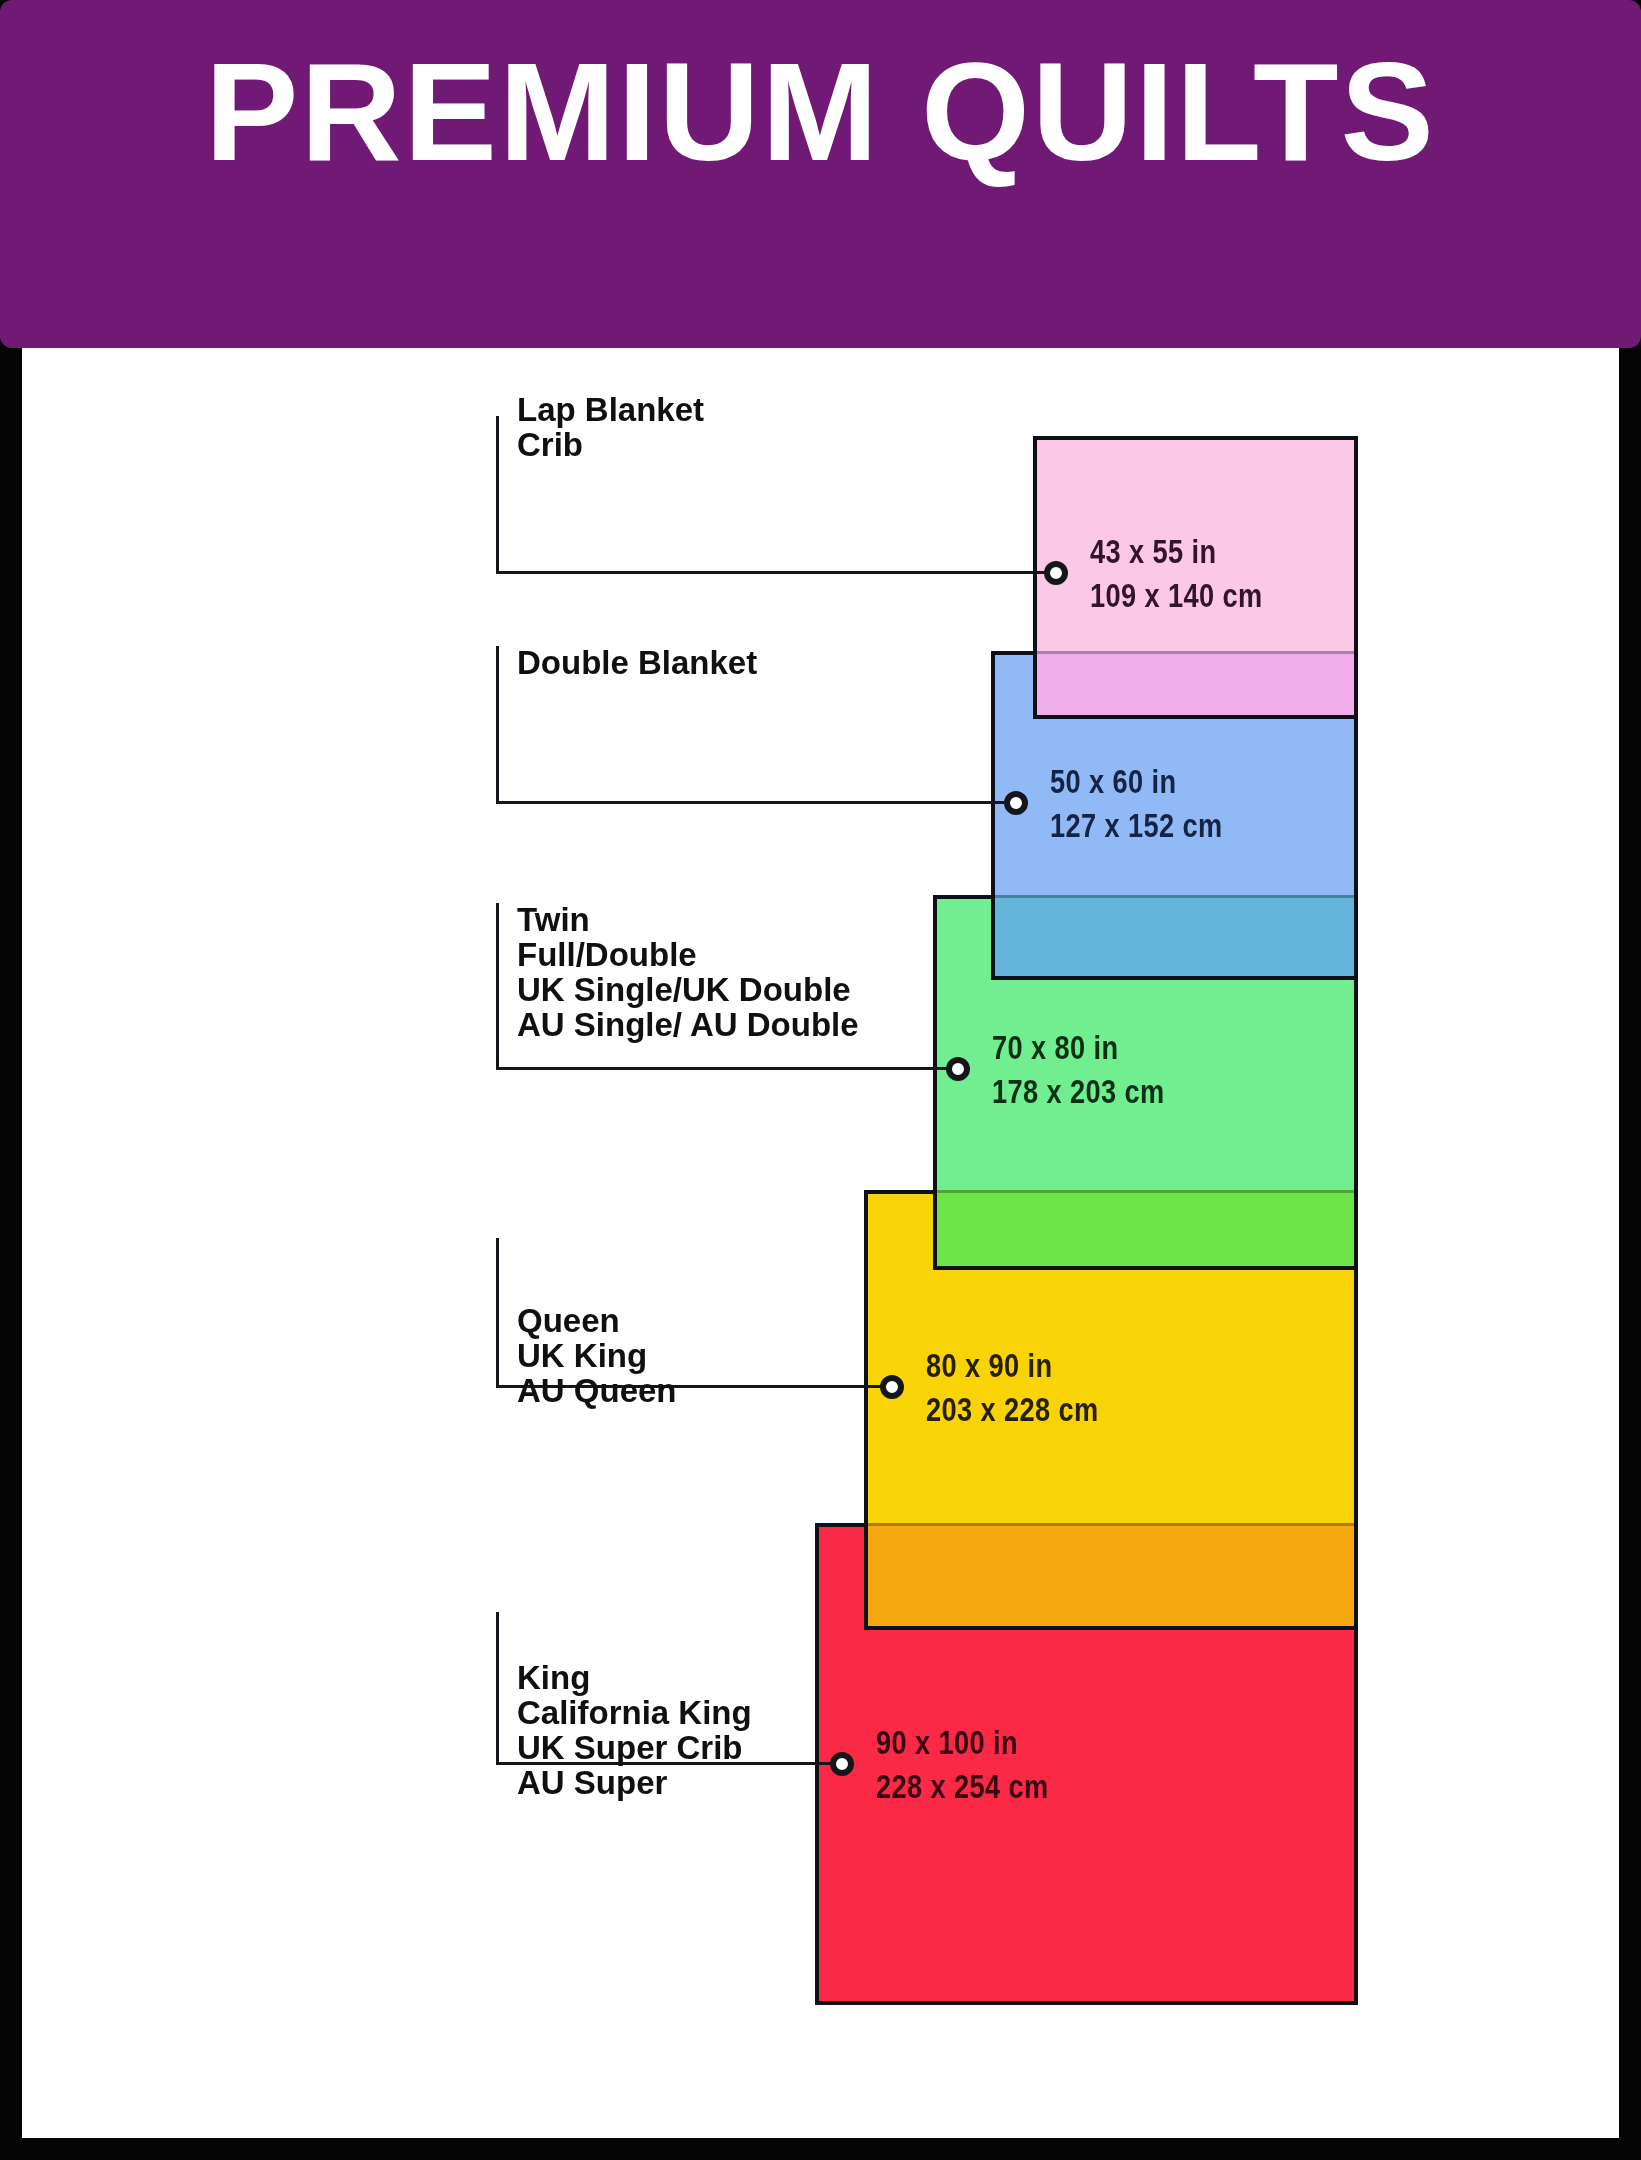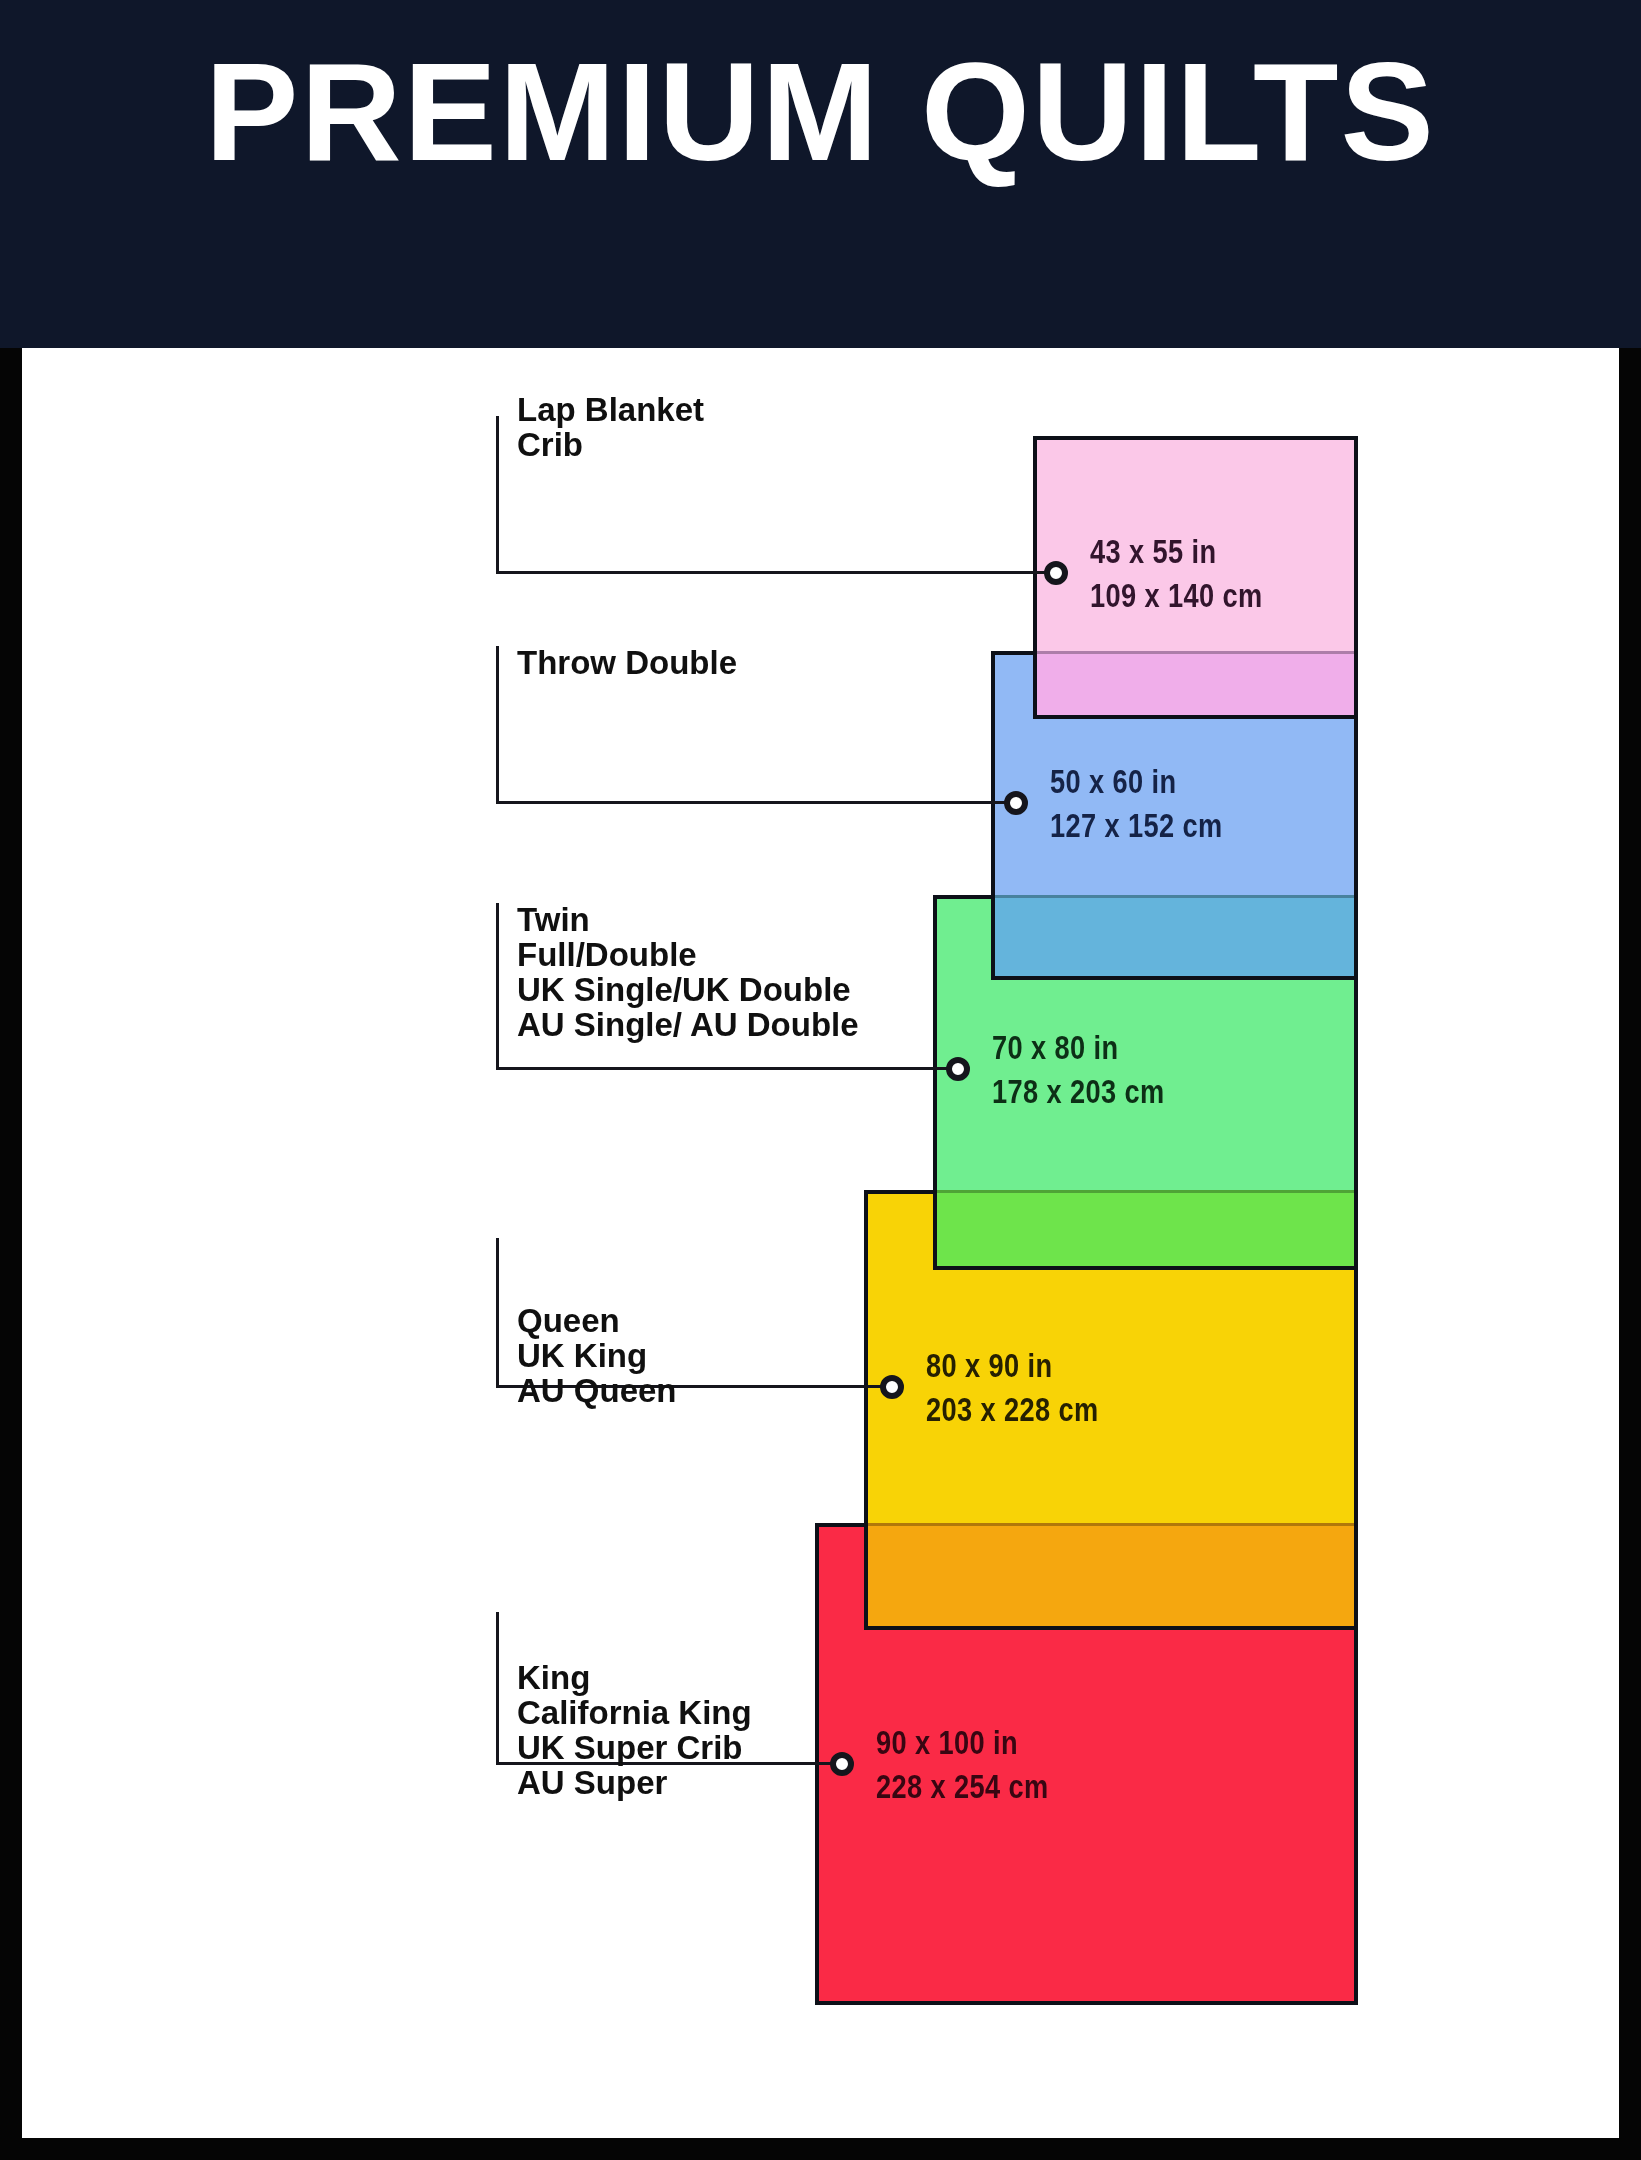--- a/index.html
+++ b/index.html
@@ -76,21 +76,21 @@
     transform:scaleX(0.8);transform-origin:left center;
     white-space:nowrap;z-index:12;letter-spacing:0.5px;
   }
   .dm-1{left:1090px;top:529px;} .dm-2{left:1050px;top:759px;}
   .dm-3{left:992px;top:1025px;} .dm-4{left:926px;top:1343px;}
   .dm-5{left:876px;top:1720px;}
 </style>
 </head>
 <body>
 
-<div class="header" style="background-color: #0f172a;">
+<div class="header" style="background-color: #701a75; border-radius: 12px;">
   <div class="header-inner">
     <div class="title" style="color: rgb(255, 255, 255);">PREMIUM QUILTS</div>
   </div>
 </div>
 
 <div class="panel" style="background-color: rgb(255, 255, 255);"></div>
 
 <div class="quilt q-red" style="background-color: rgb(250, 42, 70); border-color: rgb(13, 16, 24);"></div>
 
 <div class="quilt q-yellow" style="background-color: rgb(248, 211, 6); border-color: rgb(13, 16, 24);">
@@ -108,21 +108,21 @@
 <div class="quilt q-pink" style="background-color: rgb(251, 200, 232); border-color: rgb(13, 16, 24);">
   <div class="overlap ov-pink" style="background-color: rgb(240, 174, 234);"></div>
 </div>
 
 <div class="label-block lb-1">
   <div>Lap Blanket</div>
   <div>Crib</div>
 </div>
 
 <div class="label-block lb-2">
-  <div>Throw Double</div>
+  <div>Double Blanket</div>
 </div>
 
 <div class="label-block lb-3">
   <div>Twin</div>
   <div>Full/Double</div>
   <div>UK Single/UK Double</div>
   <div>AU Single/ AU Double</div>
 </div>
 
 <div class="label-block lb-4">

